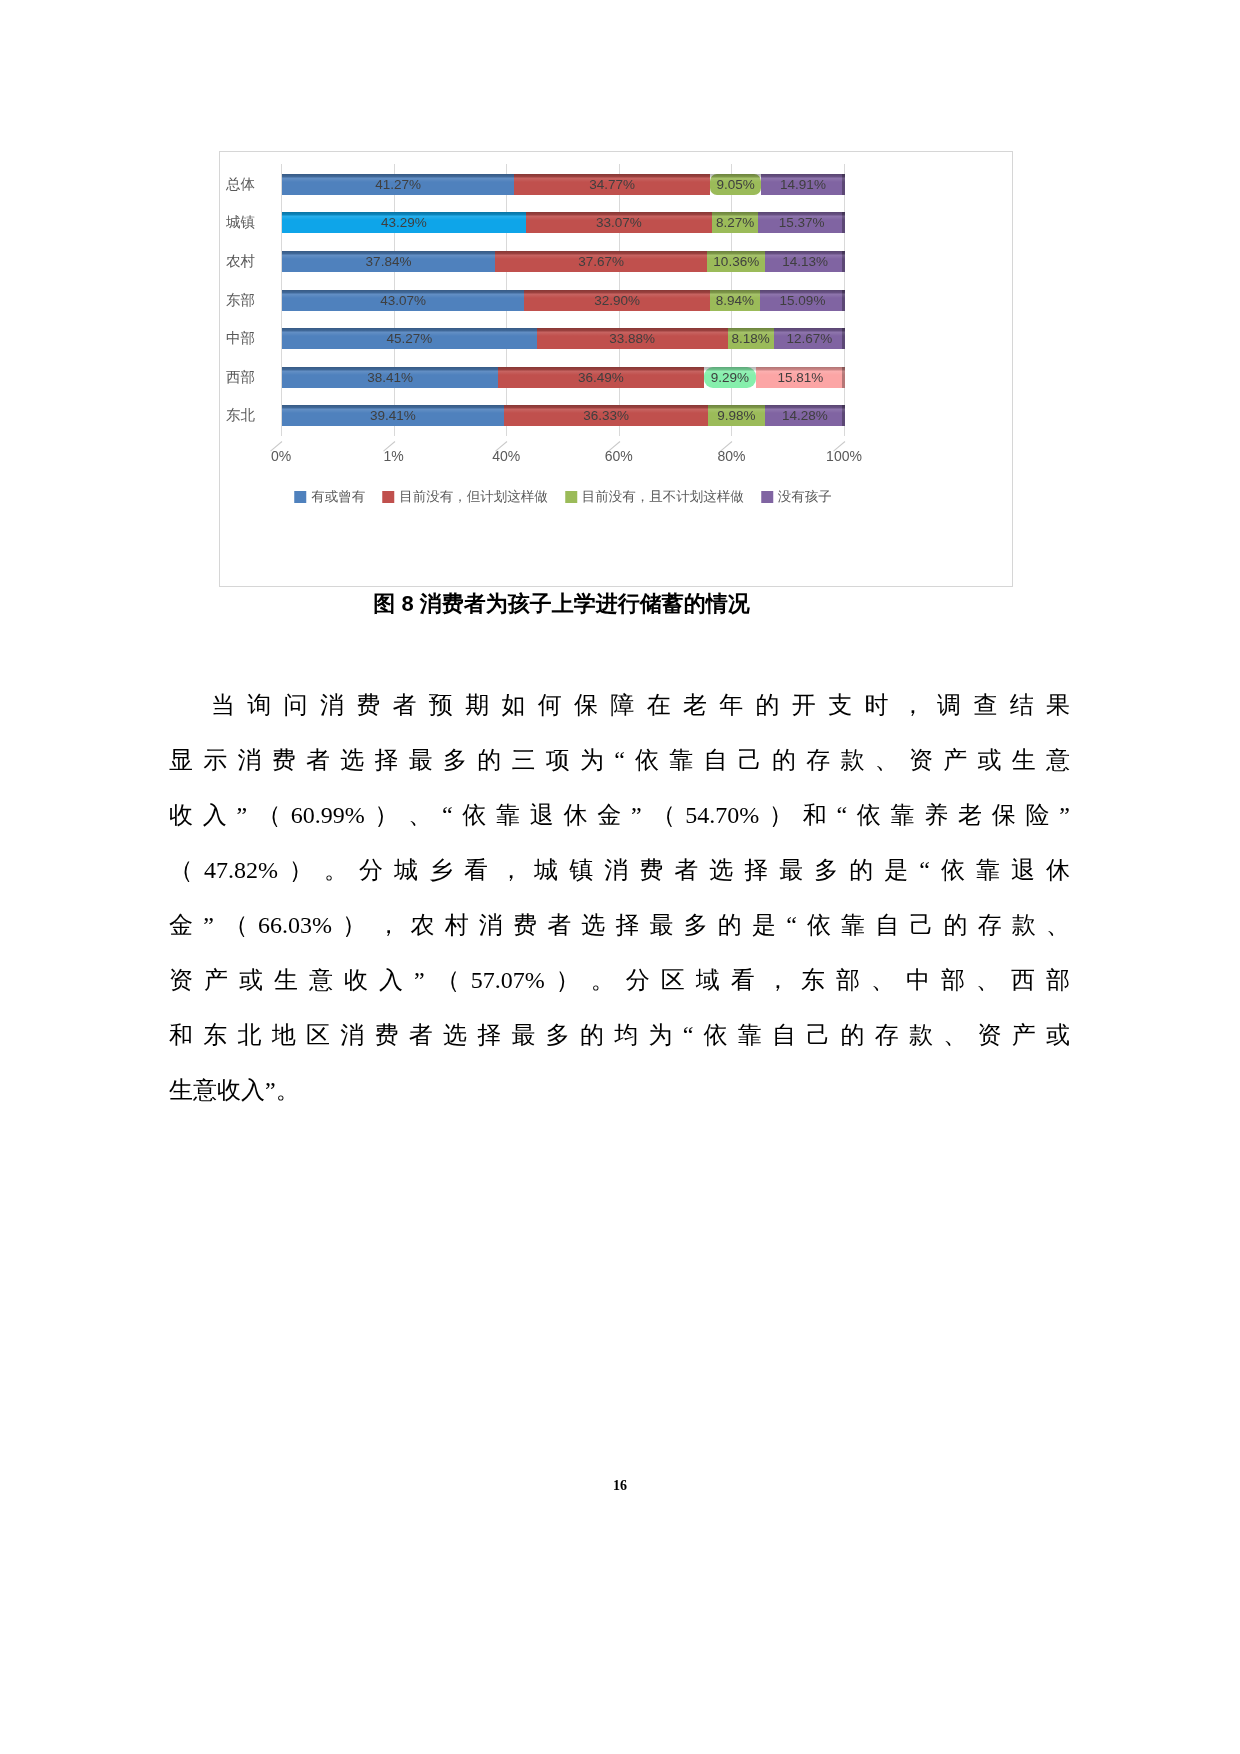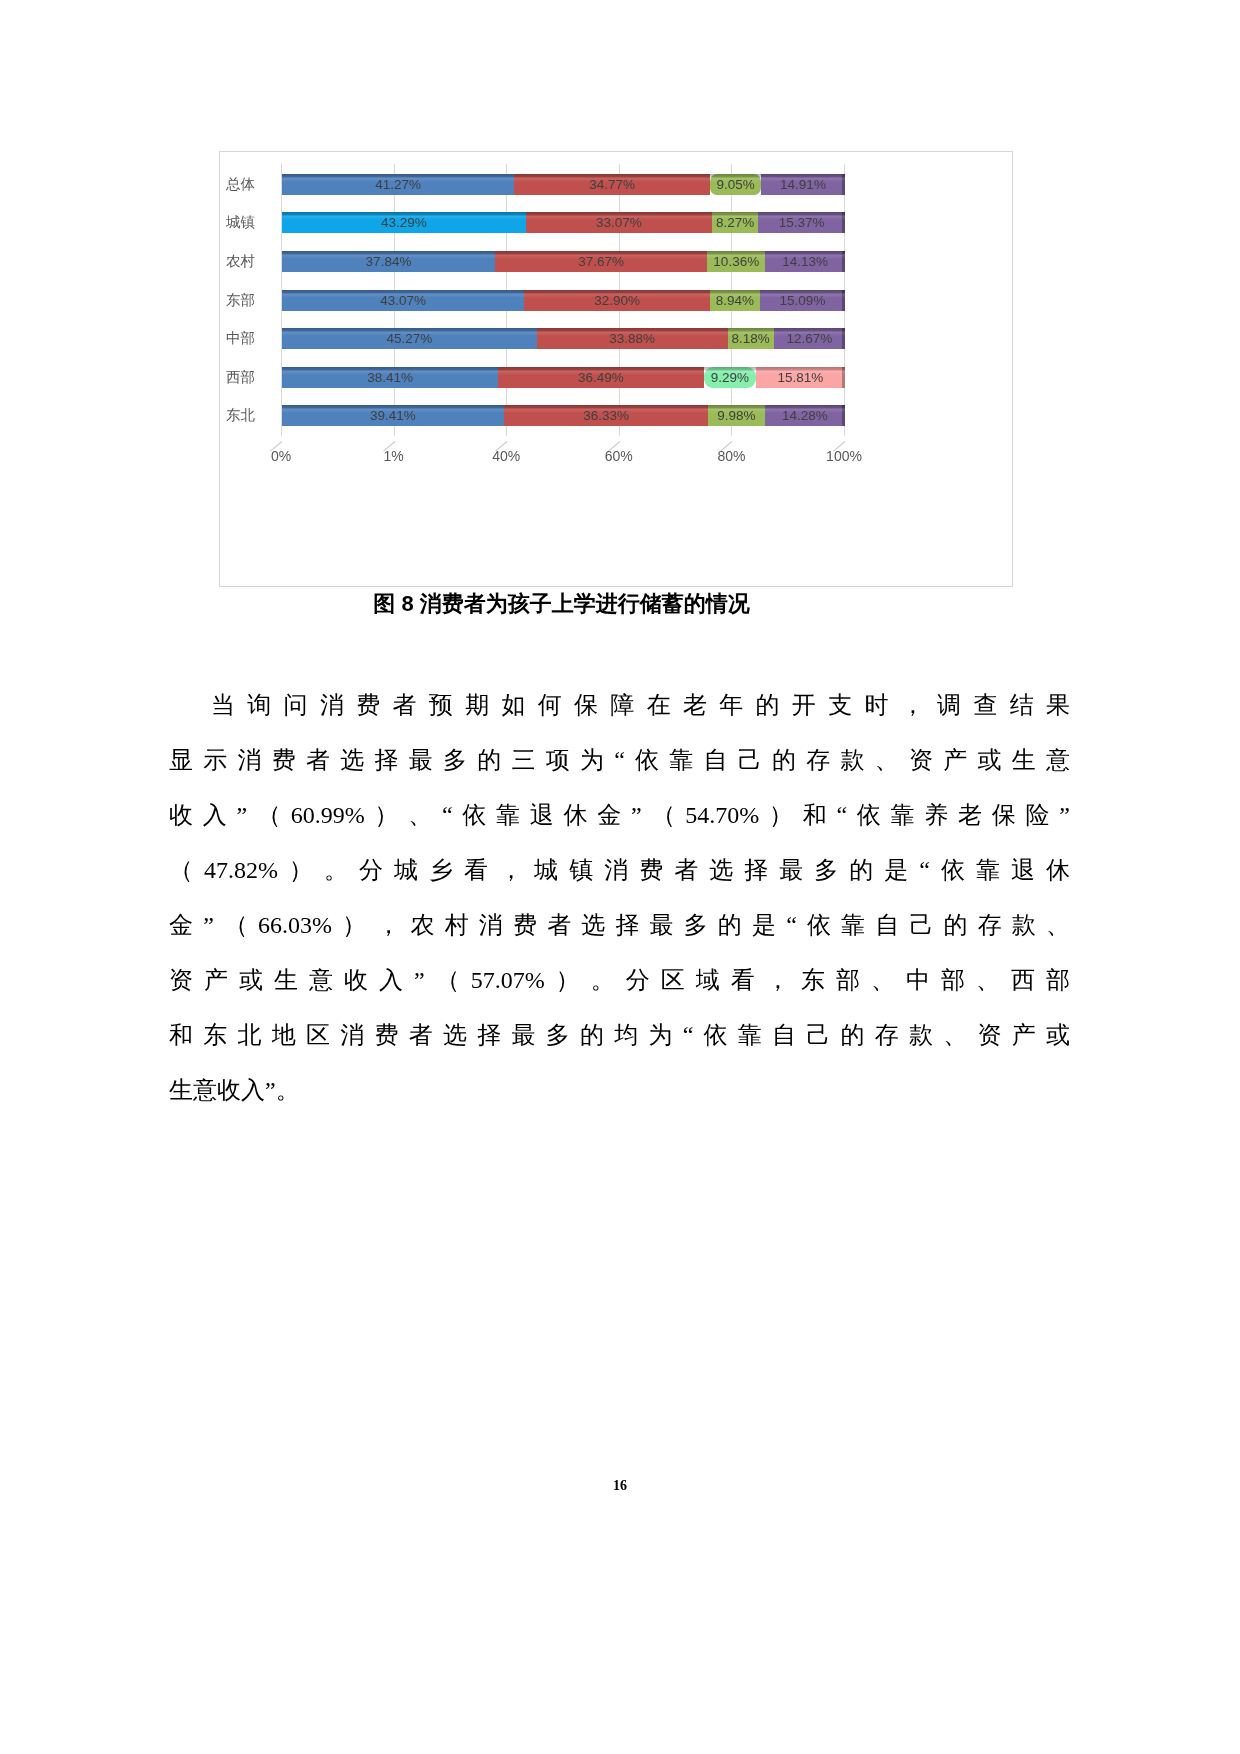--- a/index.html
+++ b/index.html
@@ -206,20 +206,38 @@
         </div>
       </div>
     <div class="axis-row">
         <div class="axis-tick" style="left: 0%;">0%</div>
         <div class="axis-tick" style="left: 20%;">1%</div>
         <div class="axis-tick" style="left: 40%;">40%</div>
         <div class="axis-tick" style="left: 60%;">60%</div>
         <div class="axis-tick" style="left: 80%;">80%</div>
         <div class="axis-tick" style="left: 100%;">100%</div>
       </div>
+    <div class="legend">
+        <div class="legend-item">
+          <span class="legend-swatch" style="background: rgb(79, 129, 189);"></span>
+          <span class="legend-label">有或曾有</span>
+        </div>
+        <div class="legend-item">
+          <span class="legend-swatch" style="background: rgb(192, 80, 77);"></span>
+          <span class="legend-label">目前没有，但计划这样做</span>
+        </div>
+        <div class="legend-item">
+          <span class="legend-swatch" style="background: rgb(155, 187, 89);"></span>
+          <span class="legend-label">目前没有，且不计划这样做</span>
+        </div>
+        <div class="legend-item">
+          <span class="legend-swatch" style="background: rgb(128, 100, 162);"></span>
+          <span class="legend-label">没有孩子</span>
+        </div>
+      </div>
   </div>
 
   <div class="caption">图 8 消费者为孩子上学进行储蓄的情况</div>
 
   <div class="paragraph">
       <div class="para-line first">当询问消费者预期如何保障在老年的开支时，调查结果</div>
       <div class="para-line">显示消费者选择最多的三项为“依靠自己的存款、资产或生意</div>
       <div class="para-line">收入”（60.99%）、“依靠退休金”（54.70%）和“依靠养老保险”</div>
       <div class="para-line">（47.82%）。分城乡看，城镇消费者选择最多的是“依靠退休</div>
       <div class="para-line">金”（66.03%），农村消费者选择最多的是“依靠自己的存款、</div>

